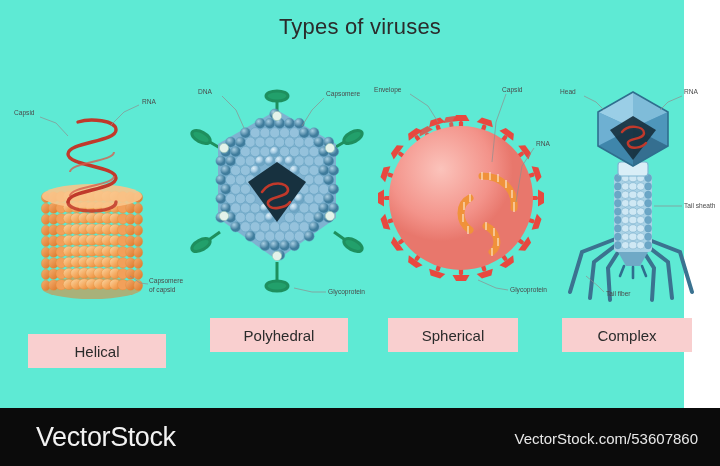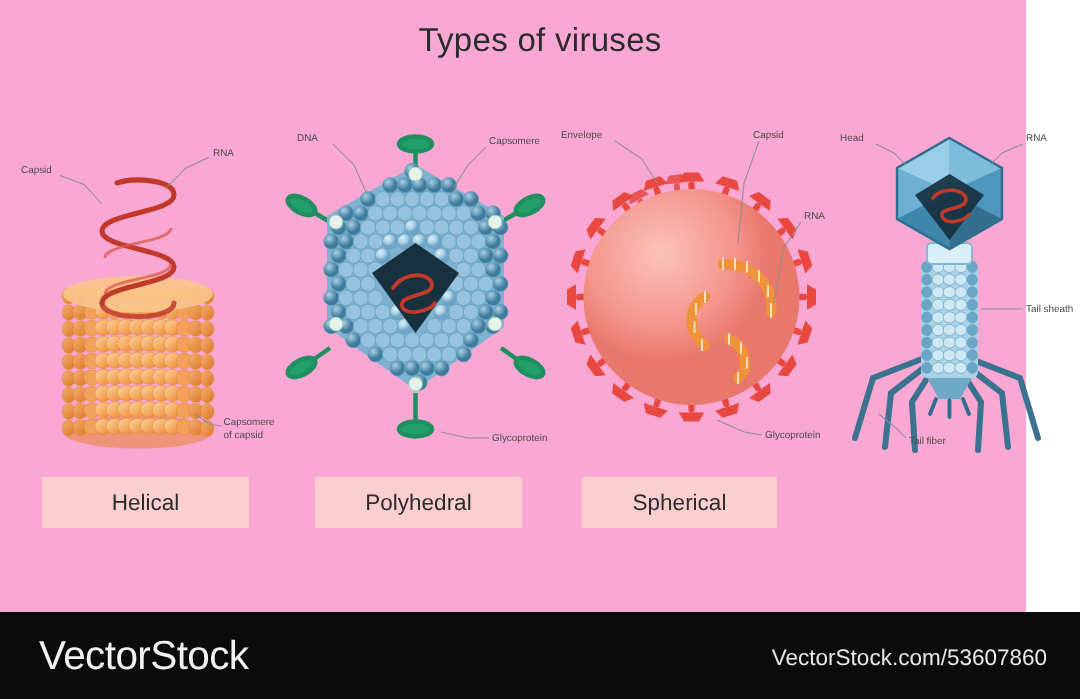--- a/index.html
+++ b/index.html
@@ -3,21 +3,21 @@
 <meta charset="utf-8">
 <style>
   html,body{margin:0;padding:0;}
   body{
     width:720px;height:466px;
     background:#ffffff;
     font-family:"Liberation Sans", sans-serif;
     overflow:hidden;
     position:relative;
   }
-  .canvas{position:absolute;left:0;top:0;width:684px;height:466px;background:#f9a8d4;}
+  .canvas{position:absolute;left:0;top:0;width:684px;height:466px;background:#5eead4;}
 
   
   .title{
     position:absolute;left:0;top:14px;width:720px;
     text-align:center;
     font-size:22px;color:#2b2b2b;letter-spacing:.2px;
   }
 
   
   .fig{position:absolute;top:70px;height:240px;}
@@ -28,32 +28,32 @@
 
   .fig svg{display:block;width:100%;height:100%;overflow:visible;}
 
   
   .banner{
     position:absolute;top:318px;height:34px;
     background:#f9cfcf;
     display:flex;align-items:center;justify-content:center;
   }
   .banner span{font-size:15px;color:#2b2b2b;}
-  .b1{left:28px;width:138px;}
+  .b1{left:28px;width:138px;margin-top:16px;}
   .b2{left:210px;width:138px;text-align:center;}
   .b3{left:388px;width:130px;}
   .b4{left:562px;width:130px;}
 
   
   .footer{
     position:absolute;left:0;top:408px;width:720px;height:58px;
     background:#0b0b0b;
   }
   .wm-left{
-    position:absolute;left:26px;top:14px;
+    position:absolute;left:36px;top:14px;
     font-size:27px;color:#f2f2f2;letter-spacing:-.4px;
   }
   .wm-right{
     position:absolute;right:22px;top:22px;
     font-size:15px;color:#e8e8e8;
   }
 
   
   .lbl{font-family:"Liberation Sans", sans-serif;font-size:6.6px;fill:#4a4a4a;}
   .lead{stroke:#8e8e8e;stroke-width:.7;fill:none;}
@@ -672,19 +672,22 @@
 
   <div class="banner b1">
     <span>Helical</span>
   </div>
   <div class="banner b2">
     <span>Polyhedral</span>
   </div>
   <div class="banner b3">
     <span>Spherical</span>
   </div>
+  <div class="banner b4">
+    <span>Complex</span>
+  </div>
 
   <div class="footer">
     <div class="wm-left">VectorStock</div>
     <div class="wm-right">VectorStock.com/53607860</div>
   </div>
 
 </div>
 
 </body></html>

